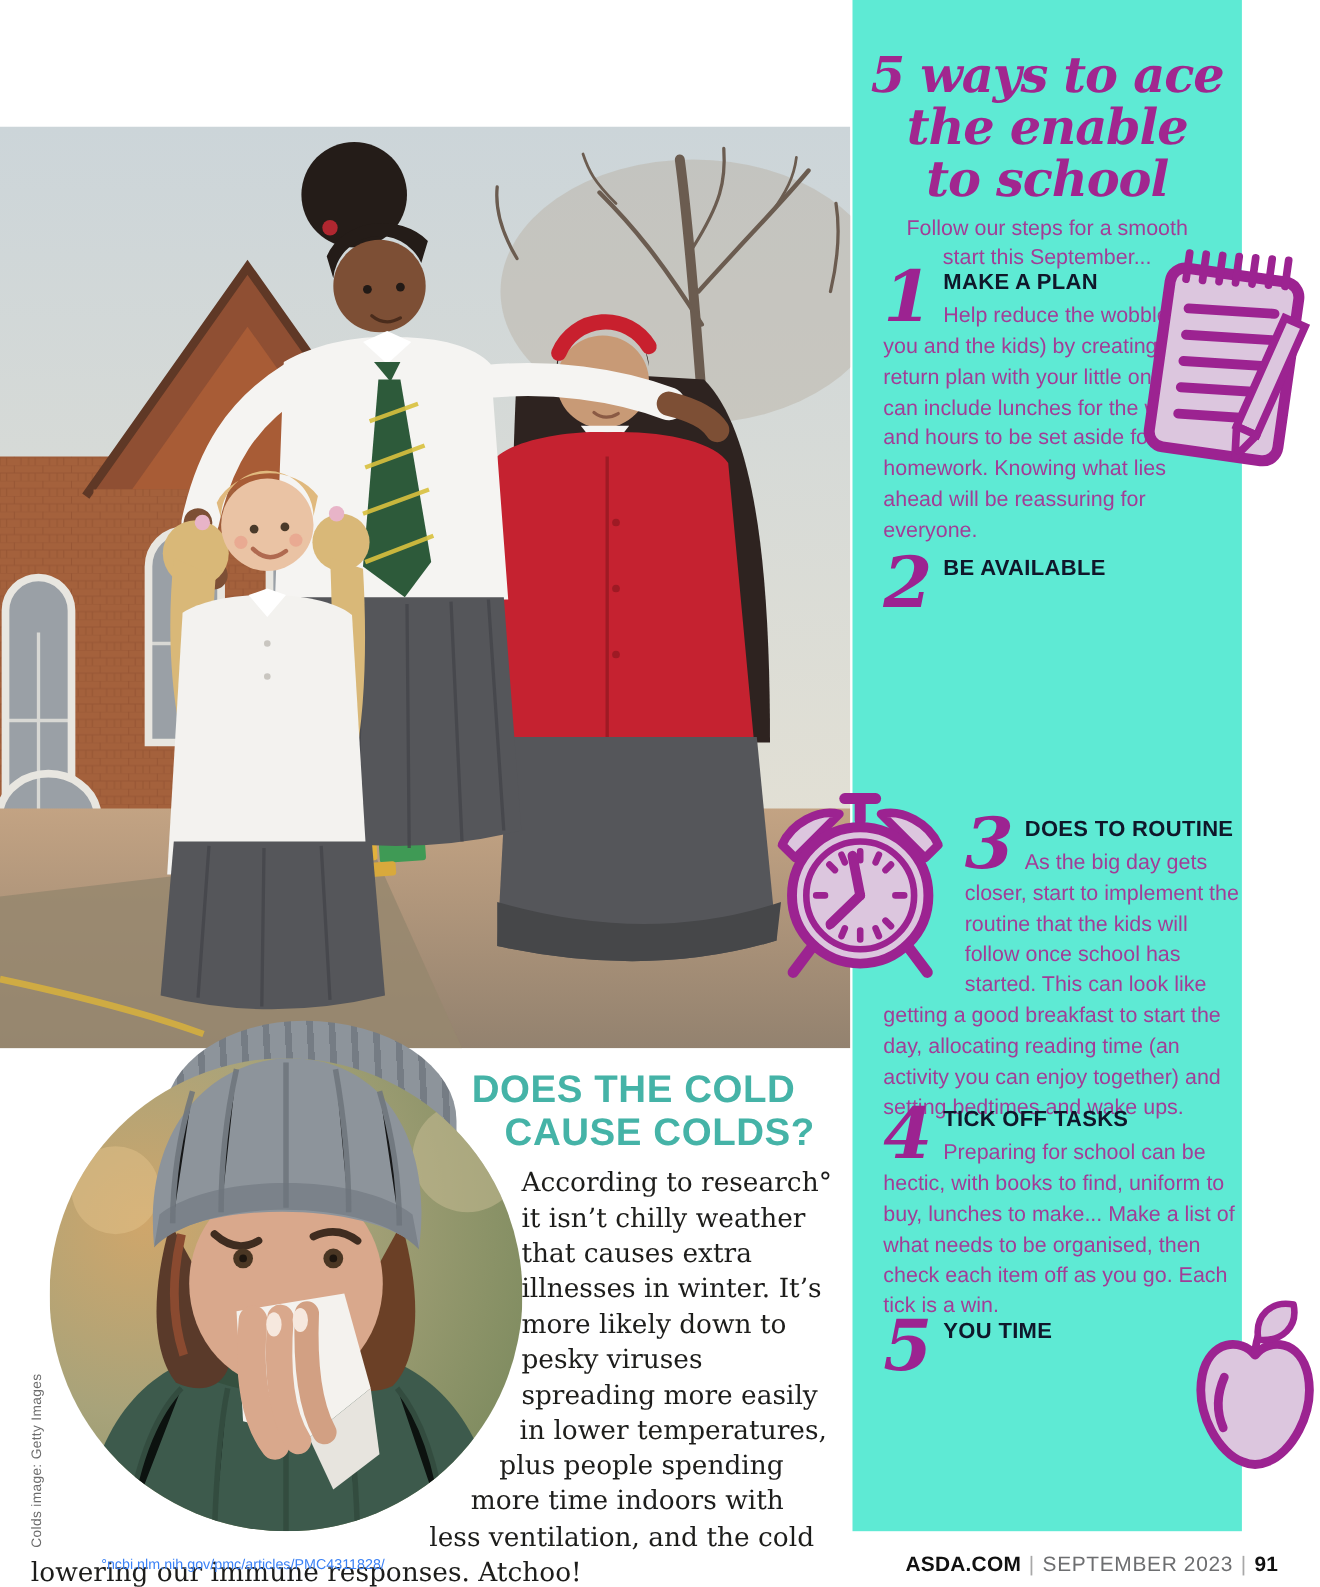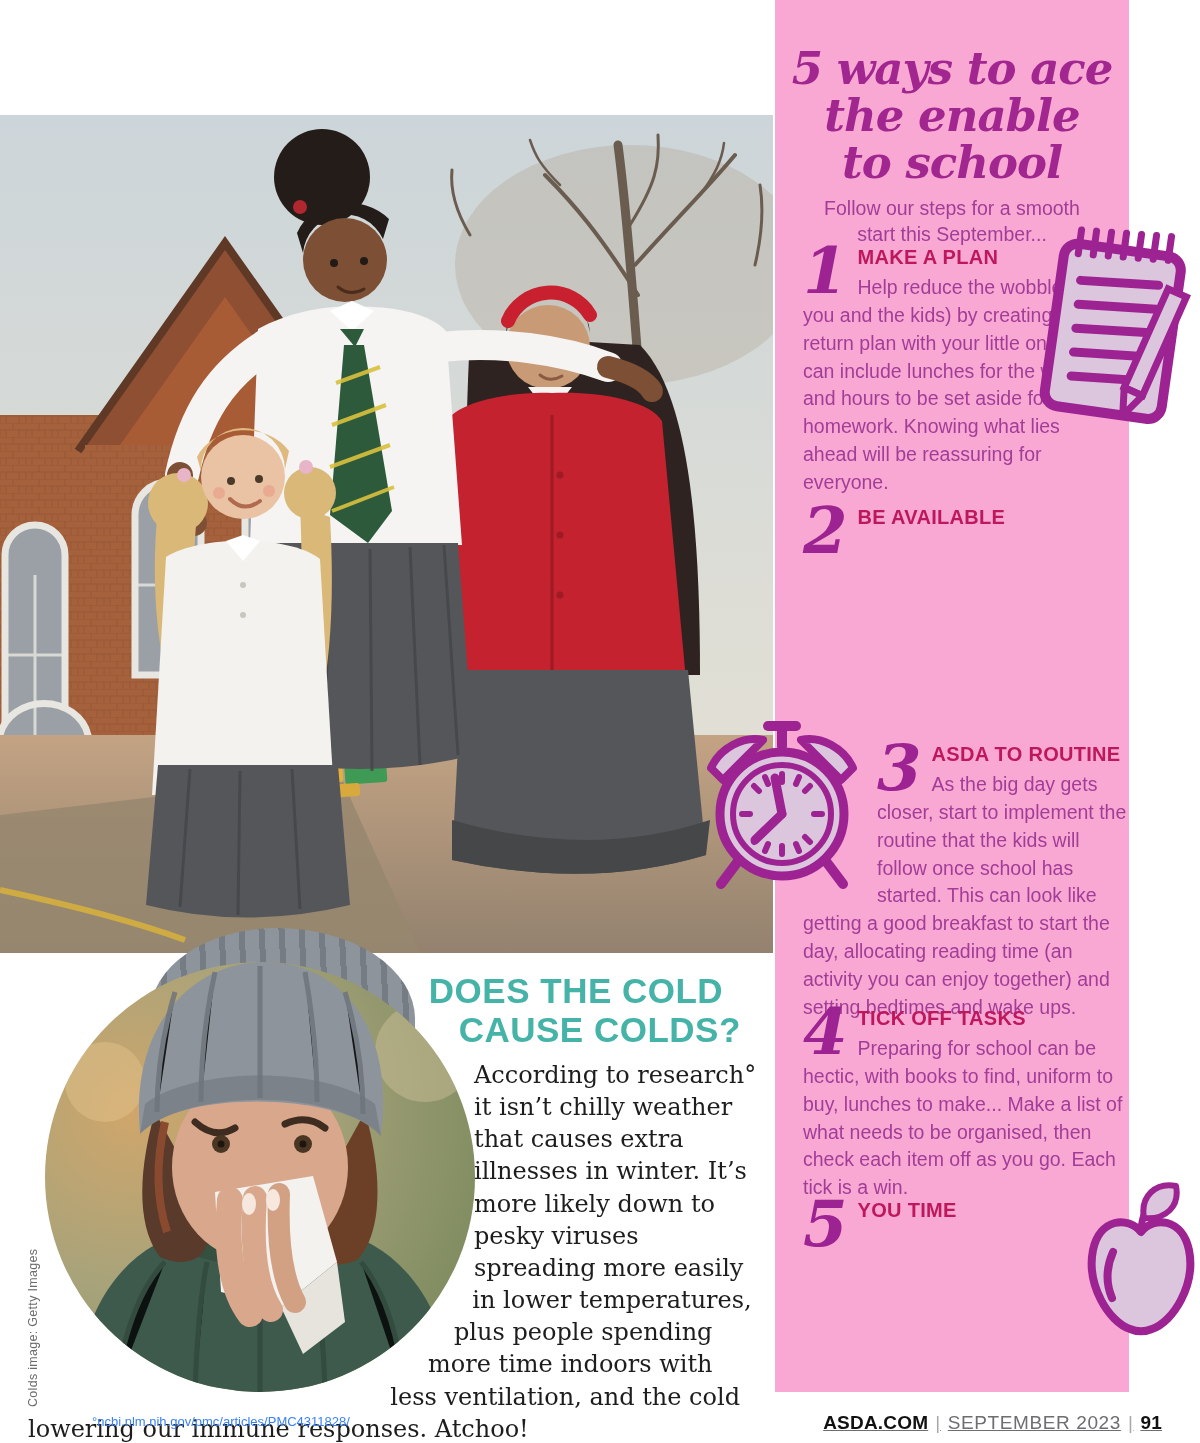--- a/index.html
+++ b/index.html
@@ -20,53 +20,53 @@
 
   
   .colds-article{position:absolute;left:28px;top:956px;width:734px;height:460px;z-index:4;}
   .circle-spacer{float:left;width:446px;height:446px;shape-outside:circle(50%);shape-margin:22px;}
   .colds-headline{margin:16px 0 10px 0;font-size:35px;line-height:1.1;font-weight:700;
       color:#45b3a7;letter-spacing:.5px;}
   .colds-body{margin:0;font-family:"DejaVu Serif","Liberation Serif",serif;font-size:24px;
       line-height:1.34;color:#1d1d1b;}
 
   
-  .sidebar{position:absolute;left:775px;top:0;width:354px;height:1392px;background:#f9a8d4;z-index:2;}
+  .sidebar{position:absolute;left:775px;top:0;width:354px;height:1392px;background:#5eead4;z-index:2;}
   .sb-title{margin:46px 10px 0 10px;text-align:center;
       font-family:"DejaVu Serif","Liberation Serif",serif;font-style:italic;font-weight:700;
       font-size:45px;line-height:1.04;color:#a1268f;letter-spacing:-1px;}
   .sb-title span{display:block;}
   .sb-subtitle{margin:10px auto 0 auto;width:282px;text-align:center;font-size:19.5px;
       line-height:1.3;color:#a23d97;}
 
   .tip{position:absolute;left:803px;z-index:5;color:#a23d97;font-size:19.5px;line-height:1.43;}
   .tip .num{float:left;font-family:"DejaVu Serif","Liberation Serif",serif;font-style:italic;
       font-weight:700;font-size:64px;line-height:.82;color:#9c2391;margin:2px 10px 0 0;}
-  .tip h3{display:inline;margin:0;font-size:20px;letter-spacing:.3px;color:#be185d;}
+  .tip h3{display:inline;margin:0;font-size:20px;letter-spacing:.3px;color:#0f172a;}
   .tip p{margin:2px 0 0 0;}
   .tip .icon-spacer{float:left;width:74px;height:148px;}
   .t1{top:243px;width:310px;}
   .t2{top:503px;width:326px;}
   .t3{top:740px;width:326px;}
   .t4{top:1004px;width:324px;}
   .t5{top:1196px;width:290px;}
 
   
   .icon{position:absolute;z-index:6;}
   .icon-notepad{left:1030px;top:220px;transform:rotate(8deg);}
   .icon-clock{left:693px;top:716px;}
   .icon-apple{left:1082px;top:1180px;}
 
   
   .credit{position:absolute;left:26px;top:1232px;height:175px;z-index:5;
       writing-mode:vertical-rl;transform:rotate(180deg);
       font-size:12.5px;color:#6b6b6b;letter-spacing:.3px;}
   .footnote{position:absolute;left:92px;top:1414px;font-size:13px;color:#3b82f6;z-index:5;}
   .footer{position:absolute;right:38px;top:1412px;font-size:19px;z-index:5;color:#6d6e70;
-      letter-spacing:.6px;text-decoration:underline;}
+      letter-spacing:.6px;}
   .footer .bold{font-weight:700;color:#111;letter-spacing:.2px;}
   .footer .sep{color:#a8a8a8;padding:0 7px;font-weight:300;}
 </style>
 </head>
 <body>
 
 <div class="page">
 
   <svg class="photo" viewBox="0 0 773 838">
     <defs>
@@ -268,21 +268,21 @@
   </div>
 
   <div class="tip t2">
     <span class="num">2</span>
     <h3>BE AVAILABLE</h3>
   </div>
 
   <div class="tip t3">
     <span class="icon-spacer"></span>
     <span class="num">3</span>
-    <h3>ASDA TO ROUTINE</h3>
+    <h3>DOES TO ROUTINE</h3>
     <p>As the big day gets closer, start to implement the routine that the kids will follow once school has started. This can look like getting a good breakfast to start the day, allocating reading time (an activity you can enjoy together) and setting bedtimes and wake ups.</p>
   </div>
 
   <div class="tip t4">
     <span class="num">4</span>
     <h3>TICK OFF TASKS</h3>
     <p>Preparing for school can be hectic, with books to find, uniform to buy, lunches to make... Make a list of what needs to be organised, then check each item off as you go. Each tick is a win.</p>
   </div>
 
   <div class="tip t5">

